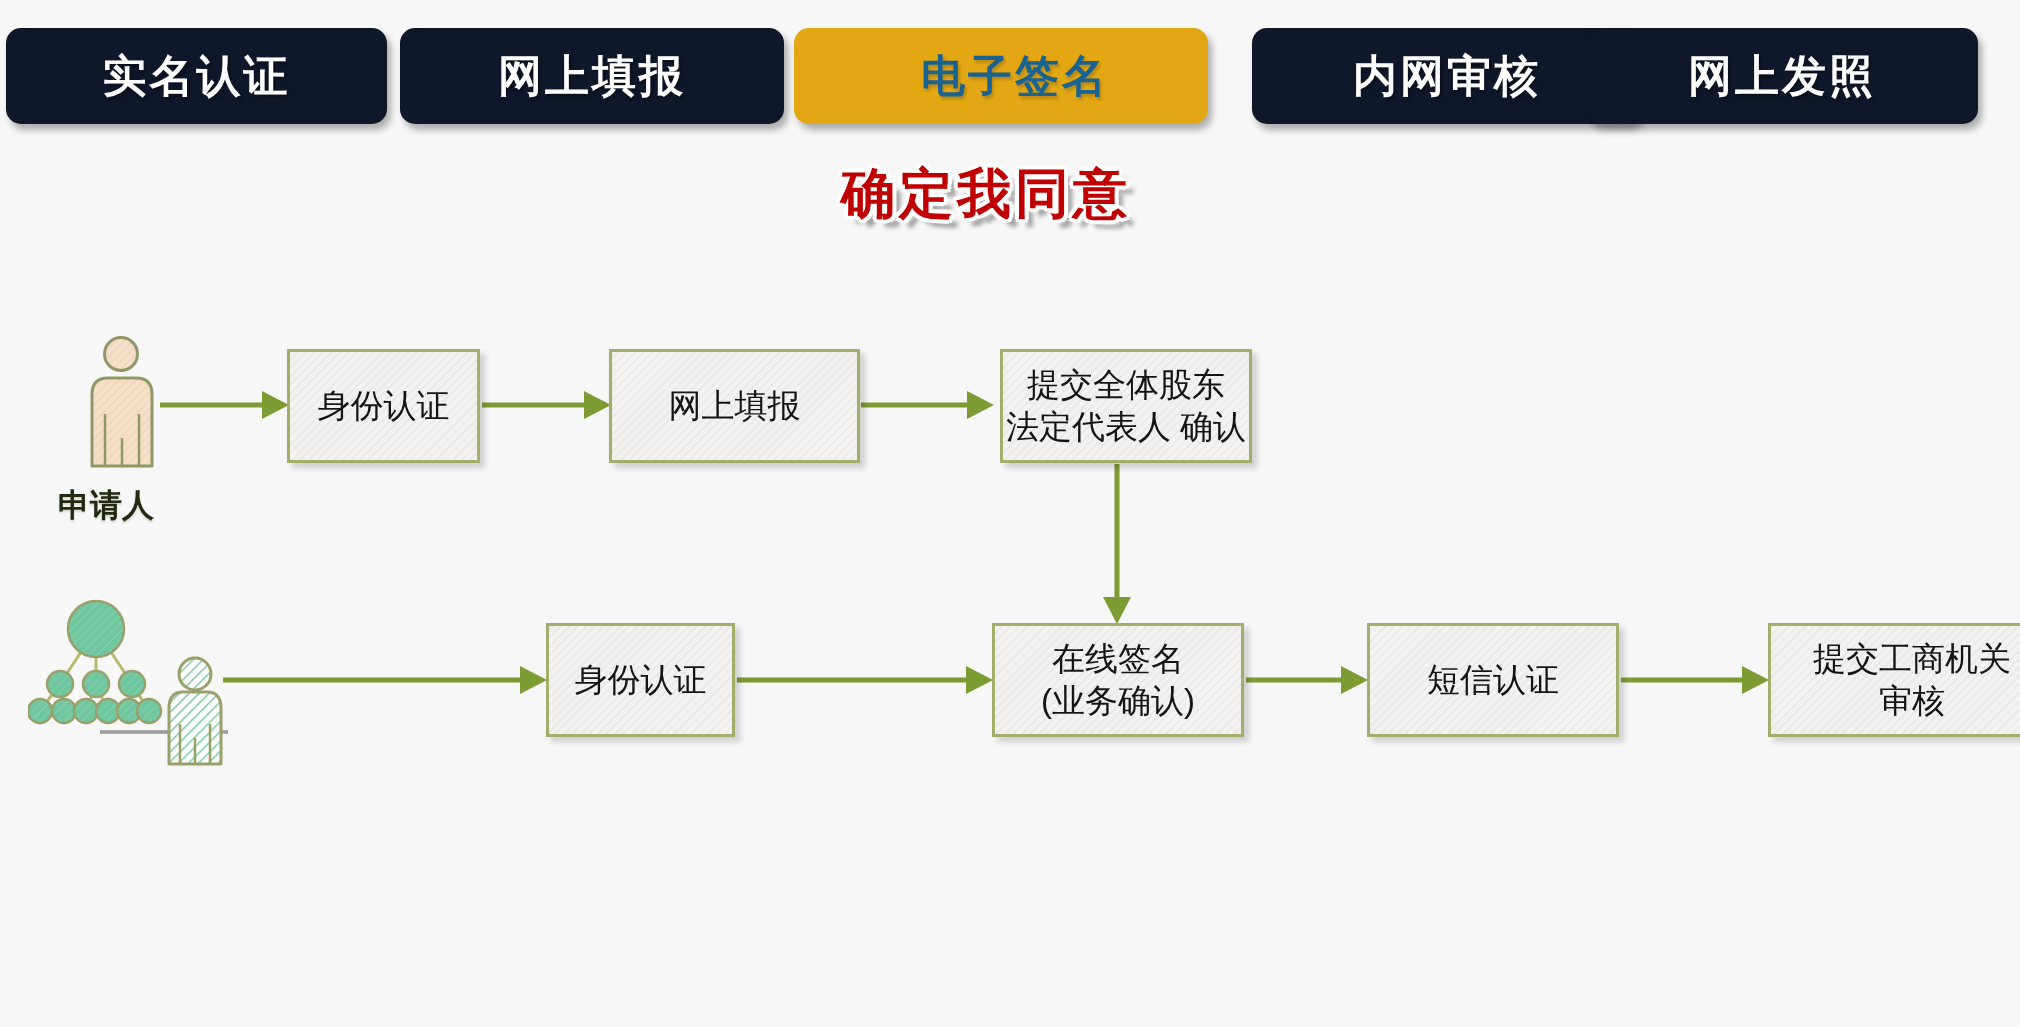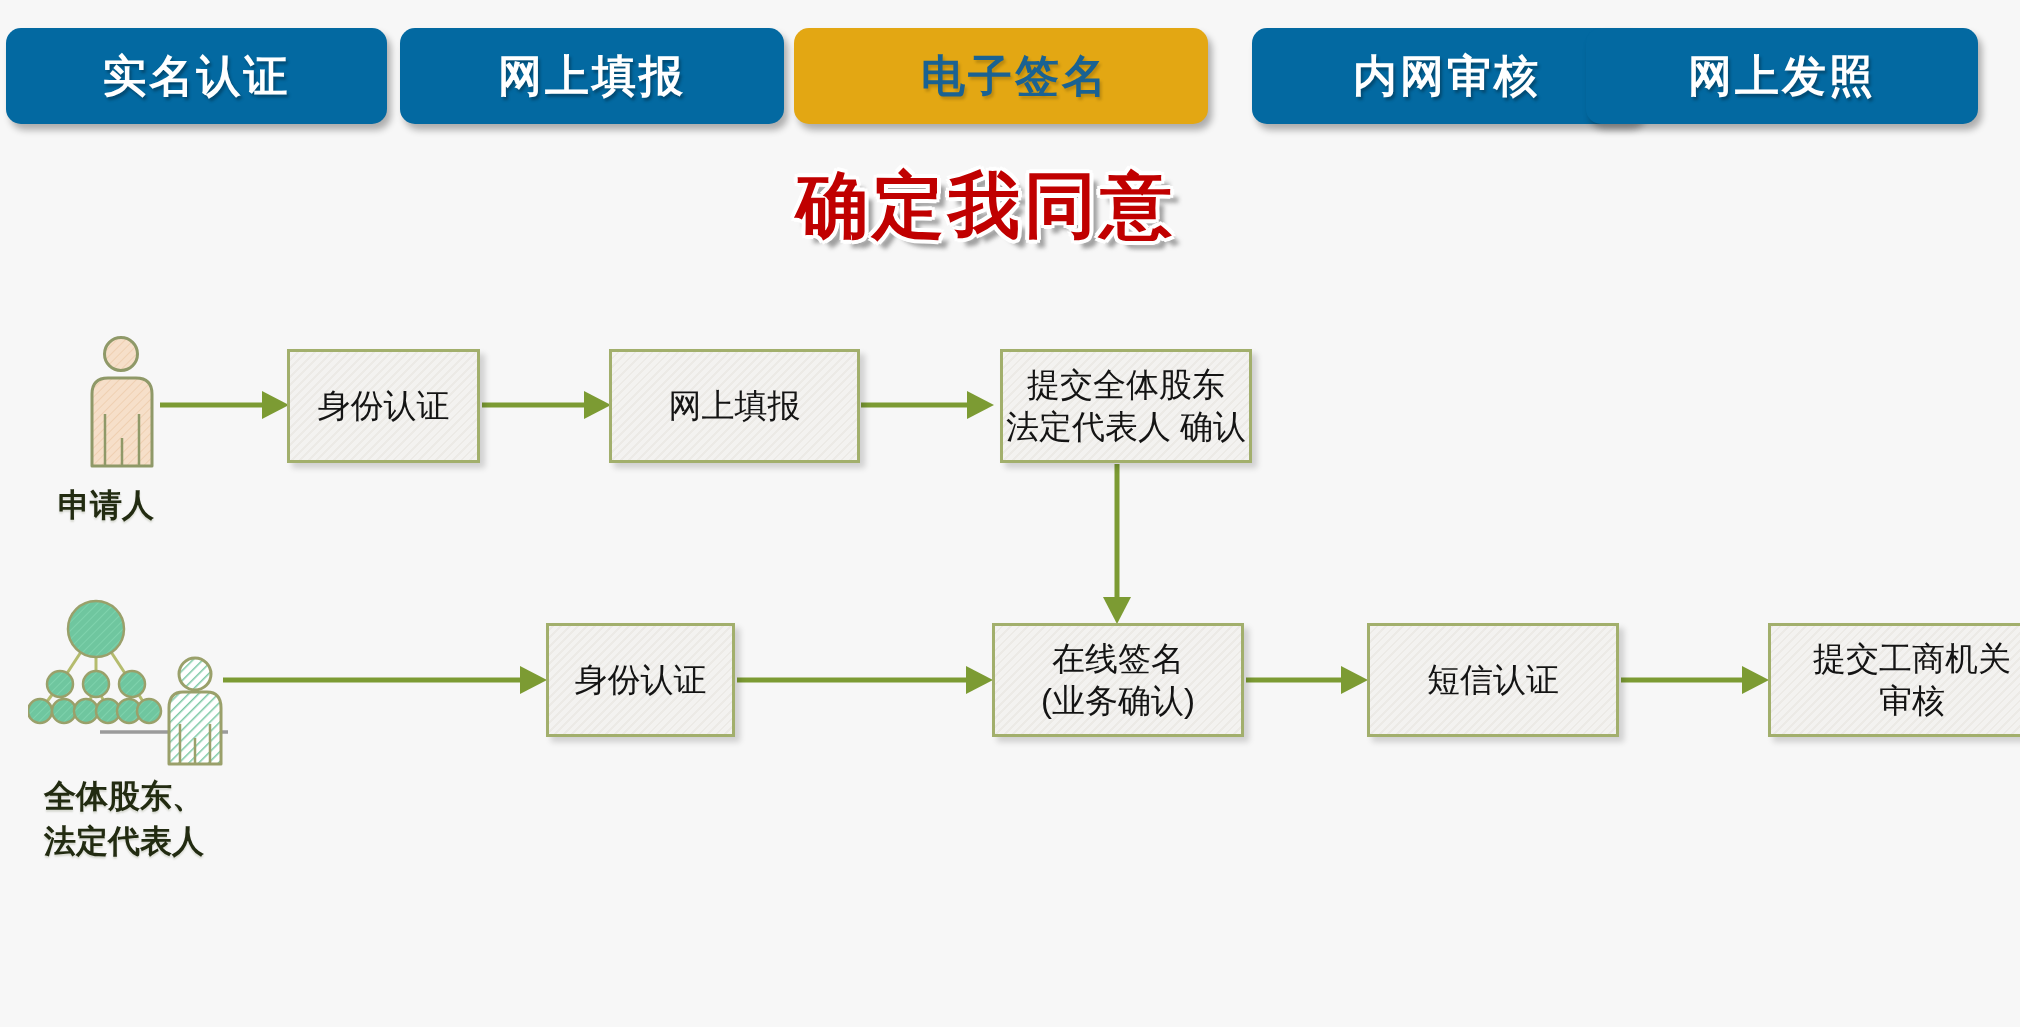--- a/index.html
+++ b/index.html
@@ -6,39 +6,39 @@
   #canvas{
     position:relative;width:2020px;height:1027px;overflow:hidden;
     background:#f7f7f7;
     font-family:"Liberation Sans","DejaVu Sans",sans-serif;
   }
   
   .tab{
     position:absolute;top:28px;height:96px;border-radius:15px;
     display:flex;align-items:center;justify-content:center;
     font-size:44px;font-weight:bold;letter-spacing:3px;
-    color:#ffffff;background:#0369a1;
+    color:#ffffff;background:#0f172a;
     box-shadow:4px 6px 7px rgba(0,0,0,0.30);
     text-shadow:2px 3px 3px rgba(0,0,0,0.30);
   }
   .tab.active{
     background:#E3A713;color:#1A6292;
     text-shadow:2px 3px 3px rgba(0,0,0,0.18);
     padding-left:28px;
   }
   #tab-1{left:6px;width:381px;}
   #tab-2{left:400px;width:384px;}
   #tab-3{left:794px;width:386px;}
   #tab-4{left:1252px;width:390px;}
   #tab-5{left:1586px;width:392px;font-family:Liberation Mono, monospace;}
 
   
   .big-title{
     position:absolute;top:158px;left:986px;transform:translateX(-50%);
-    font-size:72px;font-weight:bold;letter-spacing:4px;white-space:nowrap;
+    font-size:54px;font-weight:bold;letter-spacing:4px;white-space:nowrap;
     color:#C00000;
     text-shadow:
       -3px -3px 0 #ffffff, 3px -3px 0 #ffffff,
       -3px  3px 0 #ffffff, 3px  3px 0 #ffffff,
       -4px  0   0 #ffffff, 4px  0   0 #ffffff,
        0   -4px 0 #ffffff, 0    4px 0 #ffffff,
        8px  8px 4px rgba(110,110,110,0.65);
   }
 
   
@@ -180,24 +180,20 @@
     <line x1="72" y1="136" x2="200" y2="136" stroke="#9B9B9B" stroke-width="3.5"></line>
 
     <g>
       <circle cx="167" cy="78" r="16" fill="url(#hatchTeal)" stroke="#9AA06A" stroke-width="3"></circle>
       <path d="M141,168 V112 Q141,96 155,96 H179 Q193,96 193,112 V168 Z" fill="url(#hatchTeal)" stroke="#9AA06A" stroke-width="3" stroke-linejoin="round"></path>
       <line x1="152" y1="128" x2="152" y2="167" stroke="#9AA06A" stroke-width="2.5"></line>
       <line x1="182" y1="128" x2="182" y2="167" stroke="#9AA06A" stroke-width="2.5"></line>
       <line x1="167" y1="142" x2="167" y2="167" stroke="#9AA06A" stroke-width="2.5"></line>
     </g>
   </svg>
-  <div class="actor-label" id="label-shareholders">
-    <span>全体股东、</span><br>
-    <span>法定代表人</span>
-  </div>
 
   <div class="fbox row1" id="box-r1-1">
     <span>身份认证</span>
   </div>
   <div class="fbox row1" id="box-r1-2">
     <span>网上填报</span>
   </div>
   <div class="fbox row1" id="box-r1-3">
     <span>提交全体股东</span>
     <span>法定代表人 确认</span>

